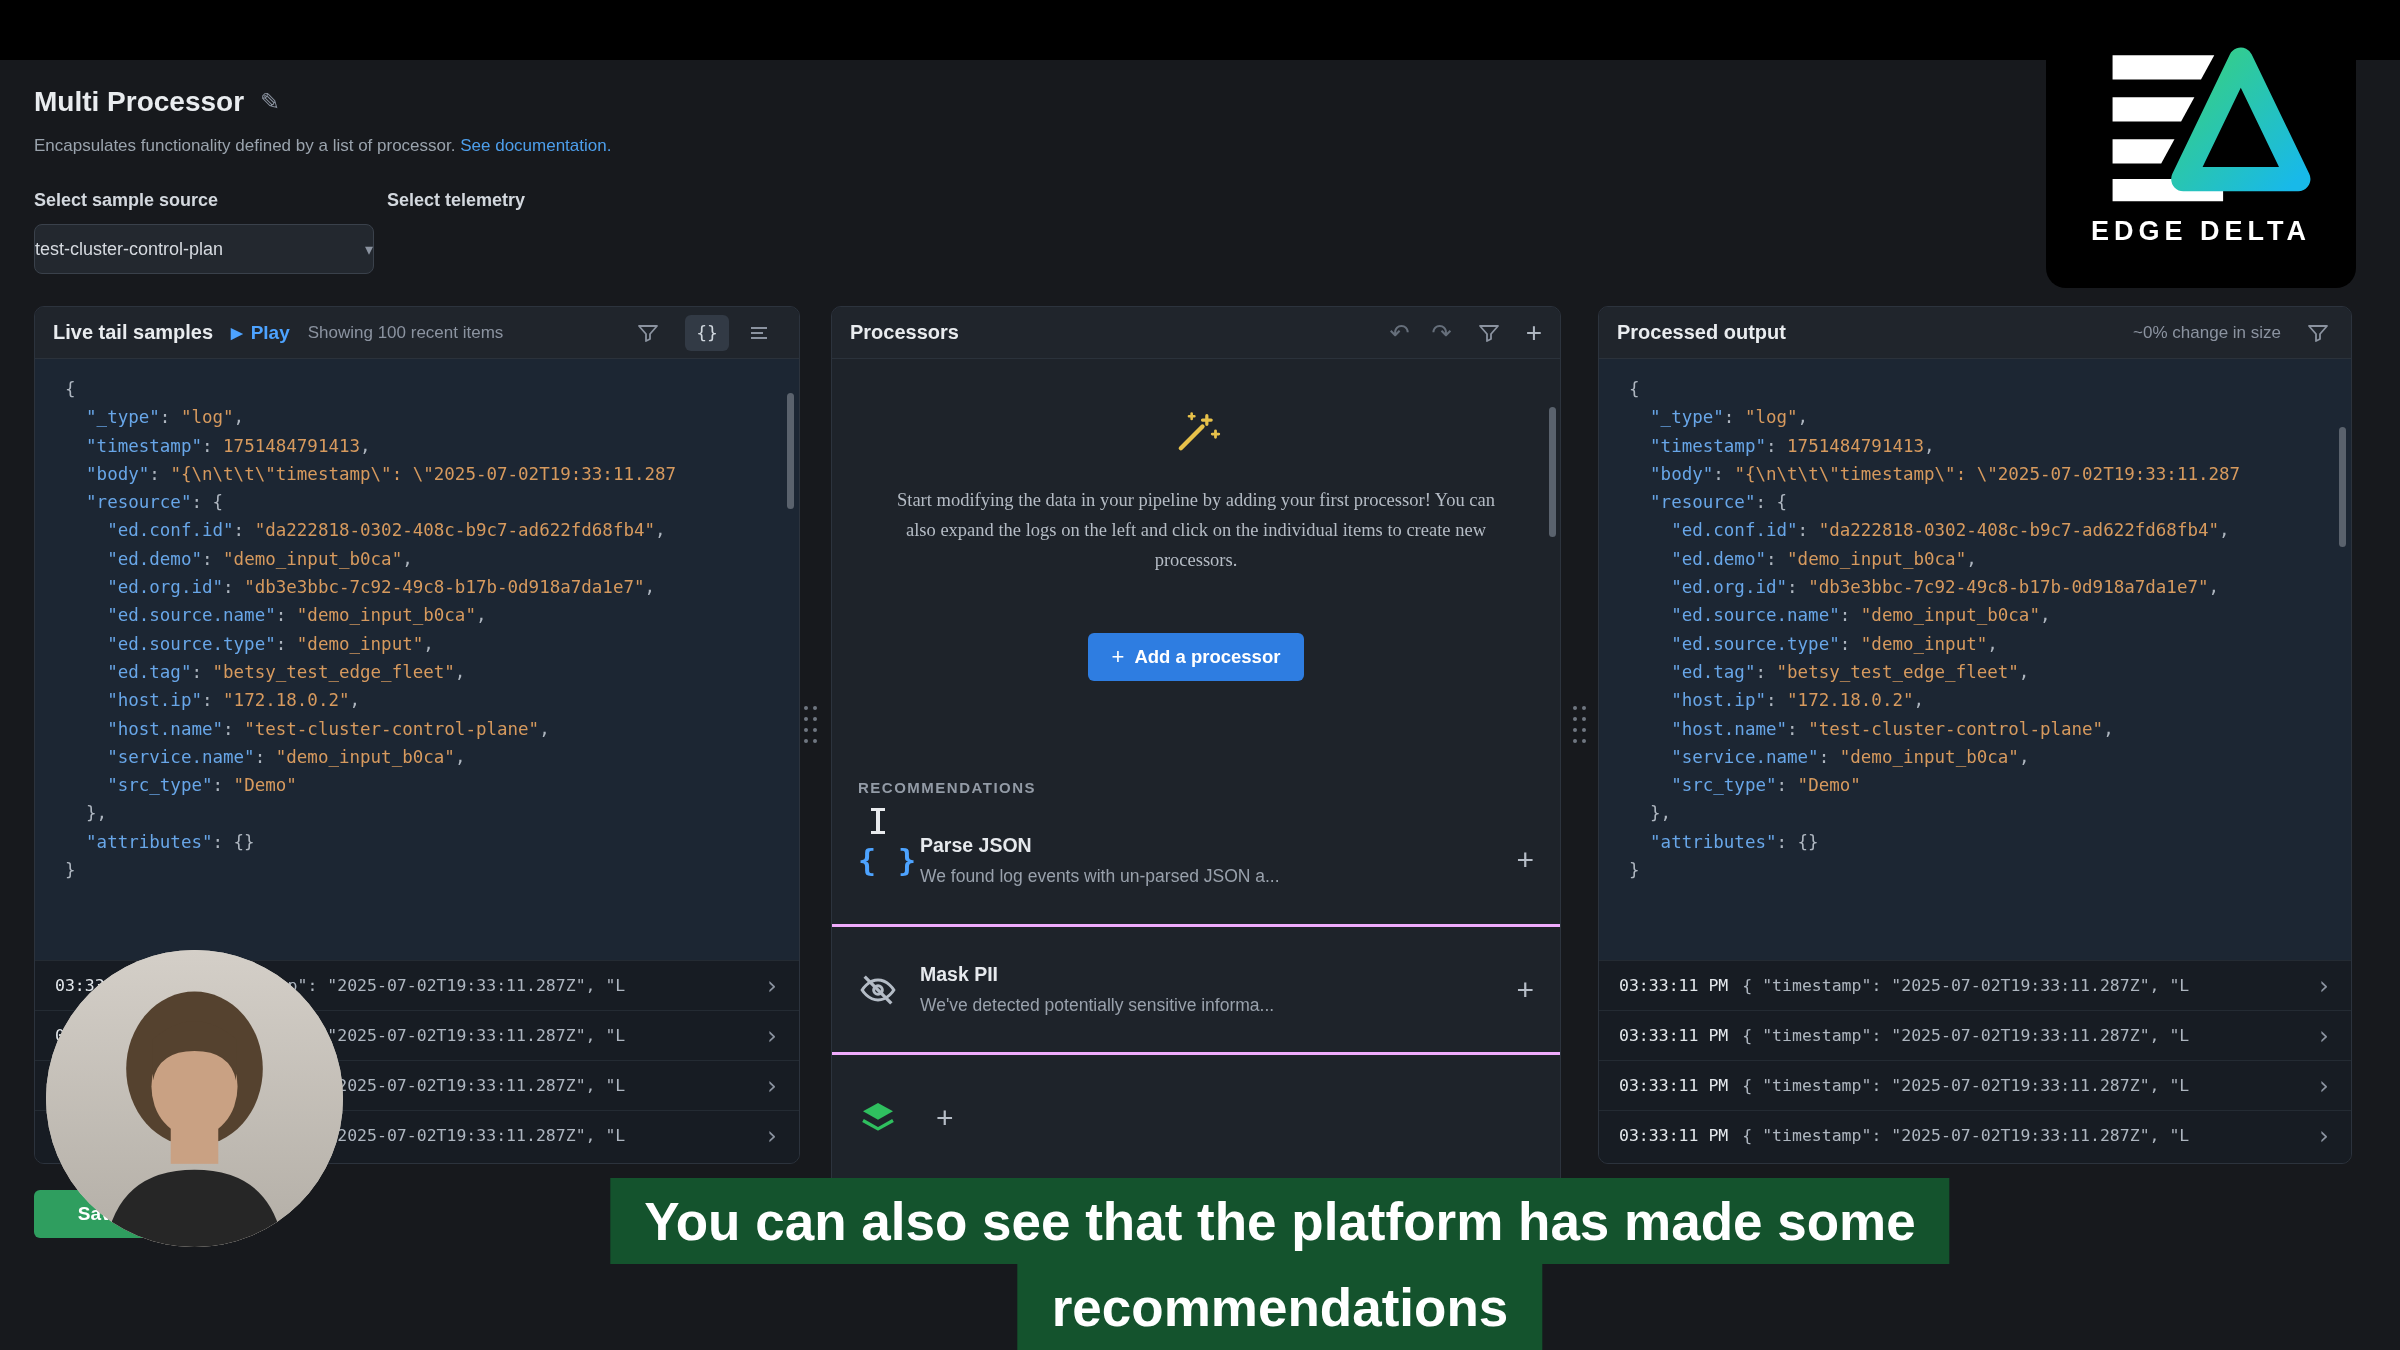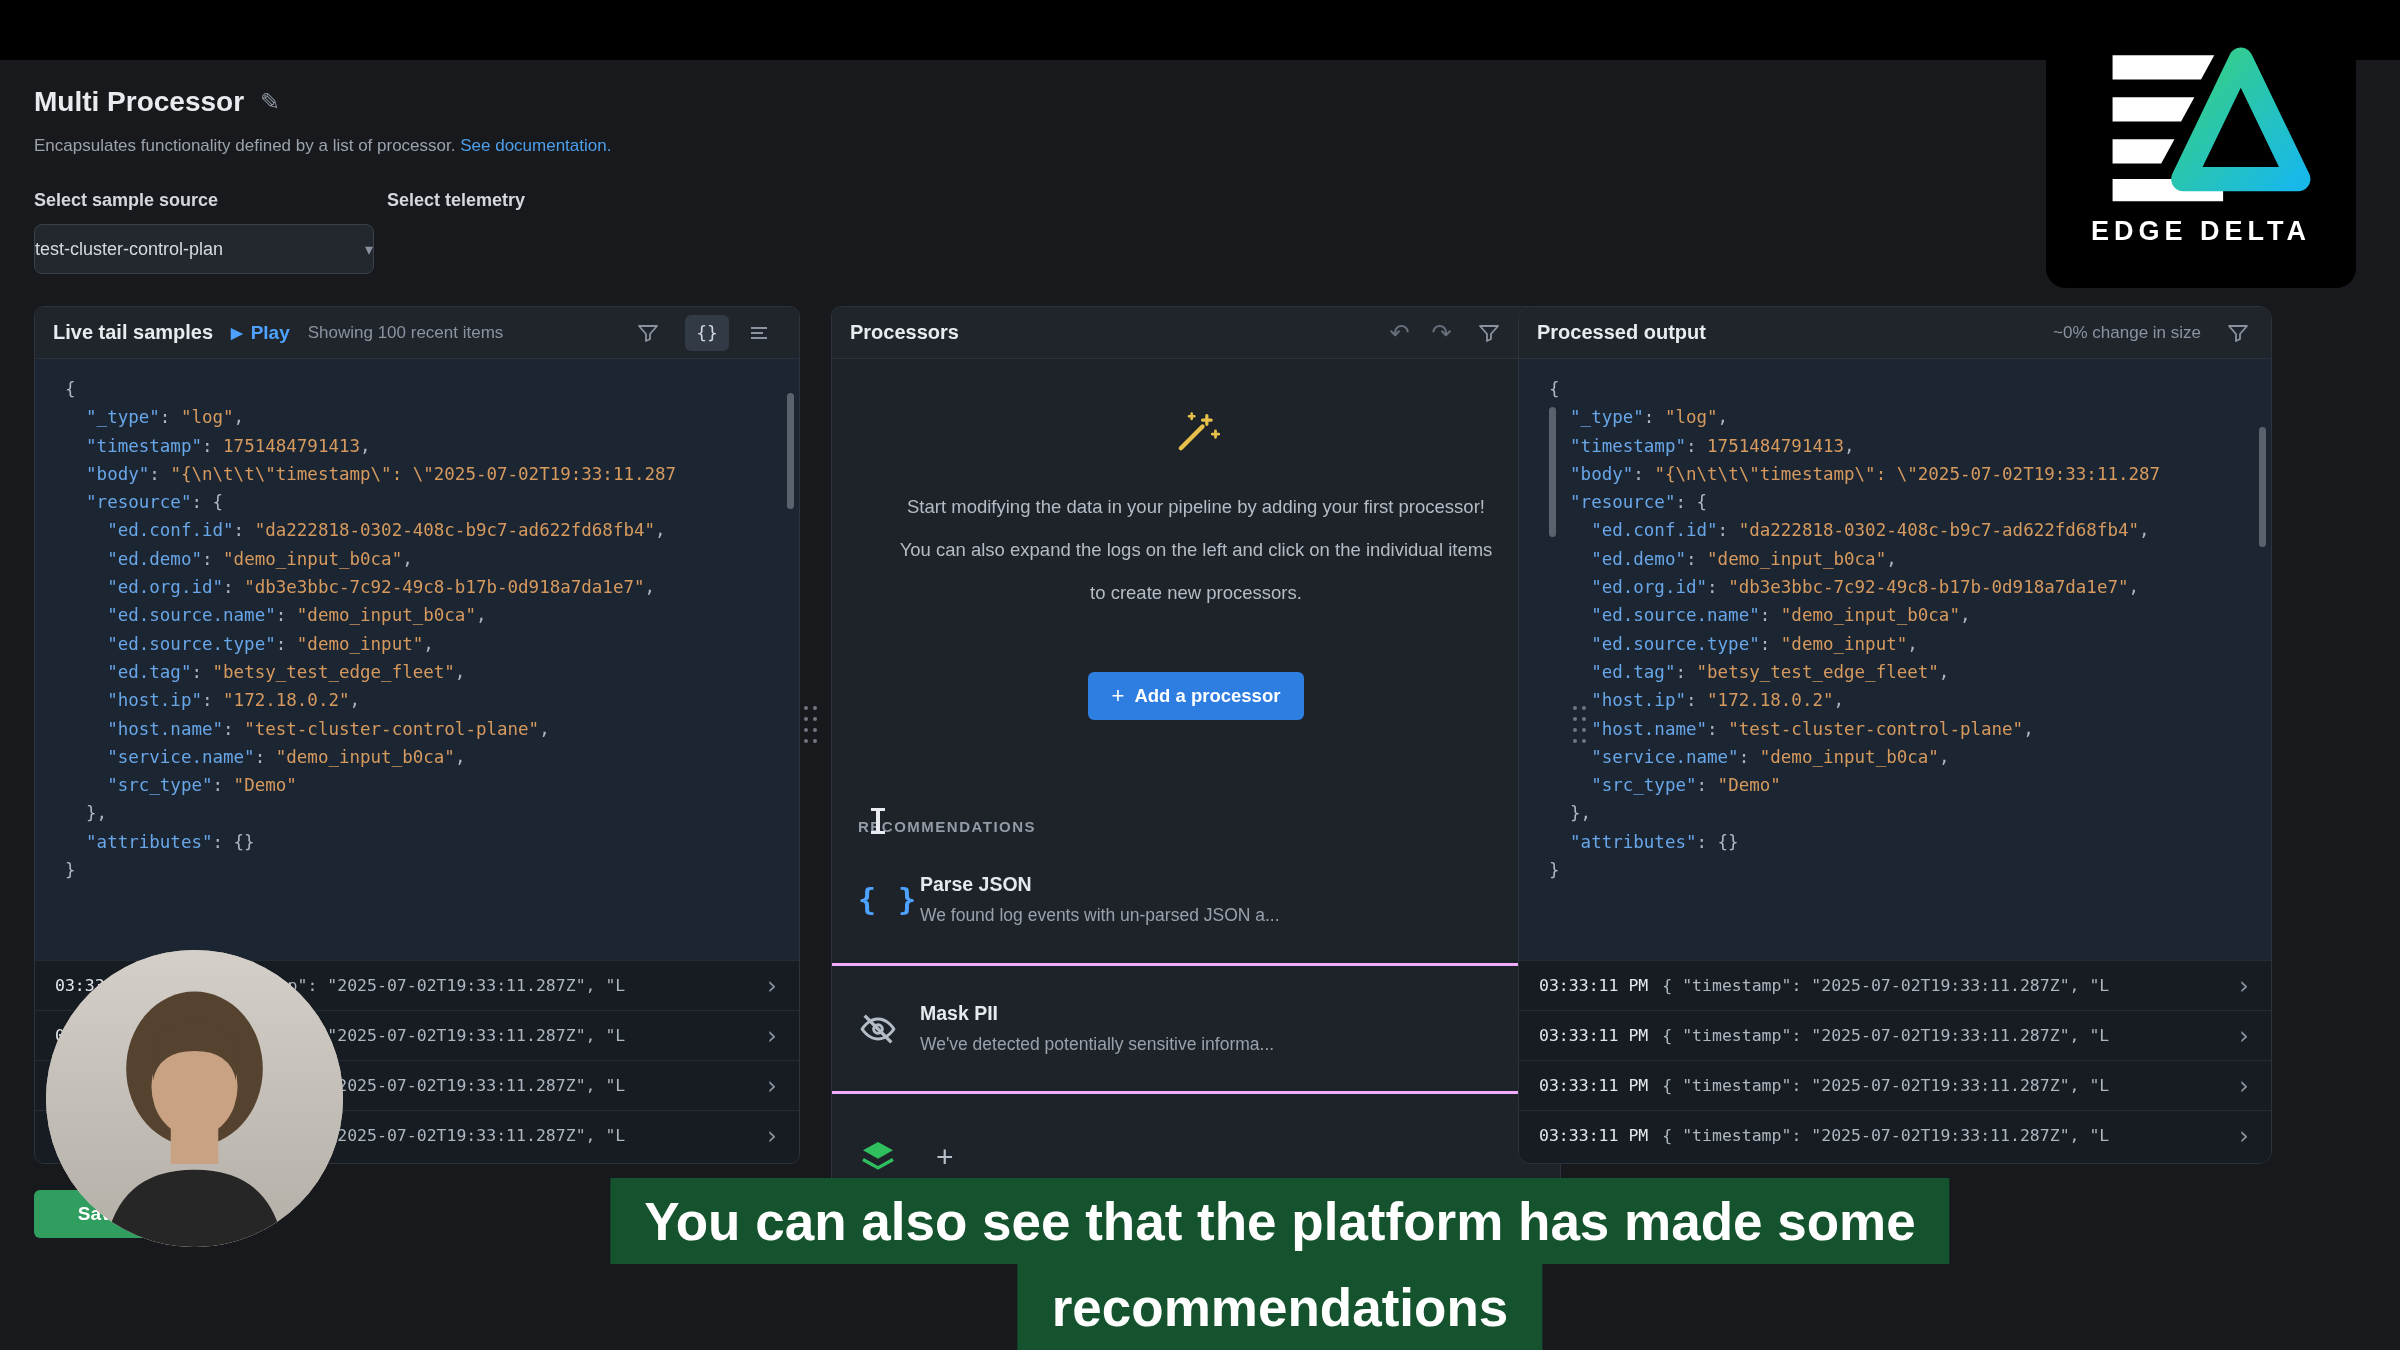--- a/index.html
+++ b/index.html
@@ -33,21 +33,21 @@
     border:1px solid #3a414b; border-radius:8px; display:flex; align-items:center; padding:0 14px; }
   .searchbox svg { width:24px; height:24px; margin-right:10px; flex:none; }
   .searchbox input { background:transparent; border:none; outline:none; color:#cfd4da; font-size:18px; width:100%;
     font-family:"Liberation Sans", sans-serif; }
   .searchbox input::placeholder { color:#667080; }
 
   
   .panel { position:absolute; top:306px; background:#1b2027; border:1px solid #2c333d; border-radius:10px; overflow:hidden; }
   .panel-left  { left:34px;  width:766px; height:858px; }
   .panel-mid   { left:831px; width:730px; height:888px; background:#1e232a; }
-  .panel-right { left:1518px; width:754px; height:858px;border-radius:13px; }
+  .panel-right { left:1598px; width:754px; height:858px; }
   .panel-header { height:52px; border-bottom:1px solid #2b323b; display:flex; align-items:center;
     padding:0 18px; gap:18px; background:#20252c; }
   .panel-title { color:#e9ecef; font-size:20px; font-weight:700; white-space:nowrap; }
   .hdr-right { margin-left:auto; display:flex; align-items:center; gap:22px; }
   .icon-btn { width:30px; height:30px; display:flex; align-items:center; justify-content:center; cursor:pointer; }
   .icon-btn svg { width:24px; height:24px; }
   .muted { color:#8b93a0; font-size:17px; white-space:nowrap; }
   .undo-redo { color:#666f7b; font-size:24px; cursor:pointer; line-height:1; }
   .plus-hdr { color:#aeb6c0; font-size:28px; cursor:pointer; line-height:1; }
 
@@ -72,21 +72,21 @@
   .rows-area { position:absolute; left:0; right:0; bottom:0; height:203px; background:#171c23; }
   .log-row { height:50px; border-top:1px solid #242b33; display:flex; align-items:center; padding:0 20px;
     font-family:"DejaVu Sans Mono", monospace; font-size:16.5px; color:#aeb6c0; cursor:pointer; }
   .log-time { color:#e4e8ec; margin-right:14px; flex:none; }
   .log-preview { flex:1; white-space:nowrap; overflow:hidden; text-overflow:ellipsis; }
   .chev-right { color:#8b93a0; font-size:24px; margin-left:14px; flex:none; }
 
   
   .empty-wrap { display:flex; flex-direction:column; align-items:center; padding-top:48px; }
   .wand { width:52px; height:52px; }
-  .empty-text { width:606px; margin-top:26px; text-align:center; color:#b5bcc5; font-size:18.5px; line-height:43px; }
+  .empty-text { width:606px; margin-top:26px; text-align:center; color:#b5bcc5; font-size:18.5px; line-height:30px;font-family:Liberation Serif, serif; }
   .add-btn { margin-top:58px; height:48px; padding:0 24px; background:#2e7de1; border:none; border-radius:6px;
     color:#fff; font-size:18.5px; font-weight:600; display:flex; align-items:center; gap:10px; cursor:pointer;
     font-family:"Liberation Sans", sans-serif; }
   .add-btn .plus { font-size:22px; font-weight:400; }
   .reco-label { margin:98px 0 0 26px; color:#939ba6; font-size:15px; font-weight:700; letter-spacing:1.5px; }
   .reco-card { height:128px; display:flex; align-items:center; padding:0 26px; cursor:pointer; }
   .reco-card + .reco-card { border-top:3px solid #f0abfc; }
   .reco-icon { width:62px; flex:none; display:flex; align-items:center; }
   .reco-icon svg { width:40px; height:40px; }
   .braces-glyph { font-family:"DejaVu Sans Mono", monospace; font-size:30px; font-weight:700; color:#4da3ff; letter-spacing:2px;}

